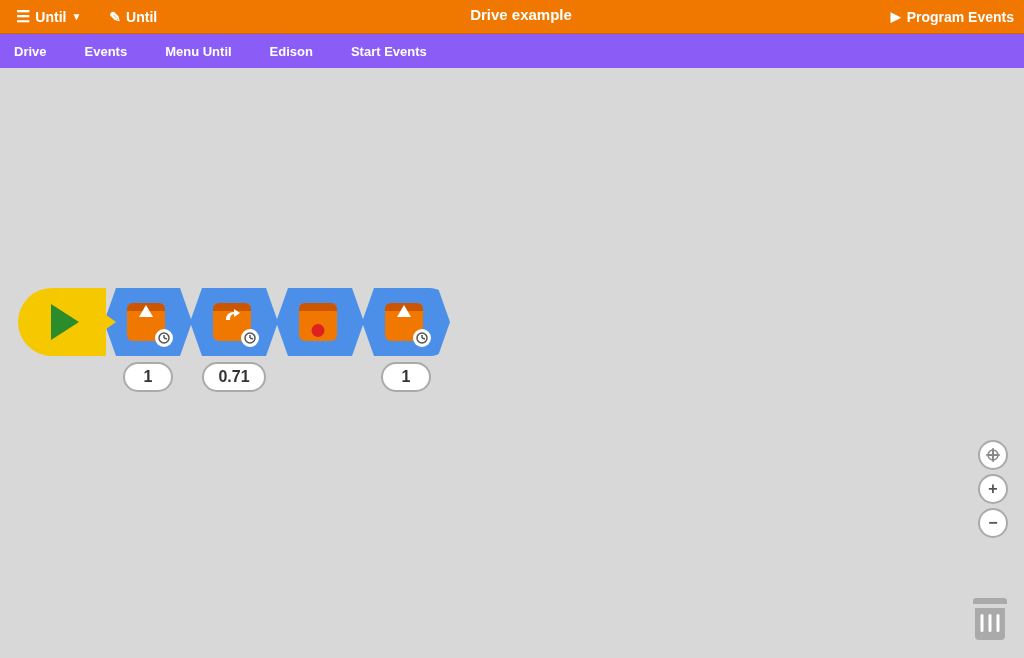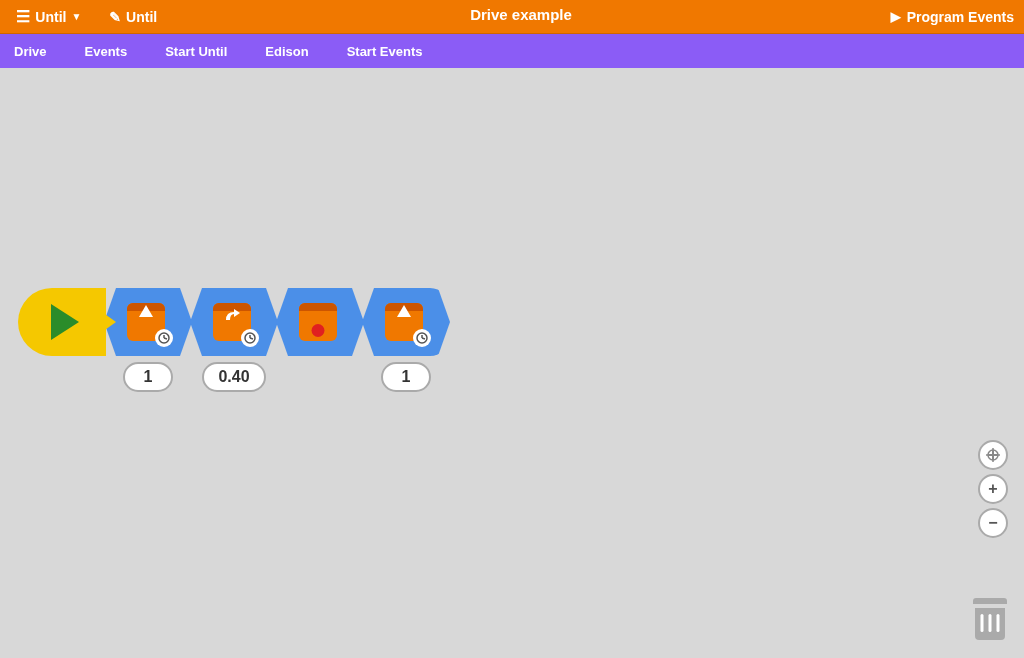--- a/index.html
+++ b/index.html
@@ -304,21 +304,21 @@
   <div id="title-center">Drive example</div>
   <div id="program-edison-btn">
     <span style="font-size:13px;">▶</span>
     <span>Program Events</span>
   </div>
 </div>
 
 <div id="nav-bar">
   <span class="nav-item">Drive</span>
   <span class="nav-item">Events</span>
-  <span class="nav-item">Start Until</span>
+  <span class="nav-item">Menu Until</span>
   <span class="nav-item">Edison</span>
   <span class="nav-item">Start Events</span>
 </div>
 
 <div id="canvas-area">
 
   <div id="program-blocks">
 
     <div class="start-block">
       <div class="play-triangle"></div>
@@ -353,21 +353,21 @@
           </div>
           <div class="clock-badge">
             <svg width="12" height="12" viewBox="0 0 12 12">
                 <circle cx="6" cy="6" r="5" fill="none" stroke="#555" stroke-width="1.5"></circle>
                 <line x1="6" y1="3" x2="6" y2="6" stroke="#555" stroke-width="1.5"></line>
                 <line x1="6" y1="6" x2="9" y2="7" stroke="#555" stroke-width="1.5"></line>
               </svg>
           </div>
         </div>
       </div>
-      <div class="value-badge">0.40</div>
+      <div class="value-badge">0.71</div>
     </div>
 
     <div class="cmd-block-wrapper">
       <div class="cmd-block">
         <div style="position:relative; width:42px; height:46px;">
           <div class="robot-icon" style="width:38px;height:38px;margin-top:4px;">
             <div style="position:absolute;bottom:4px;left:50%;transform:translateX(-50%);width:13px;height:13px;background:#e02020;border-radius:50%;"></div>
           </div>
         </div>
       </div>

